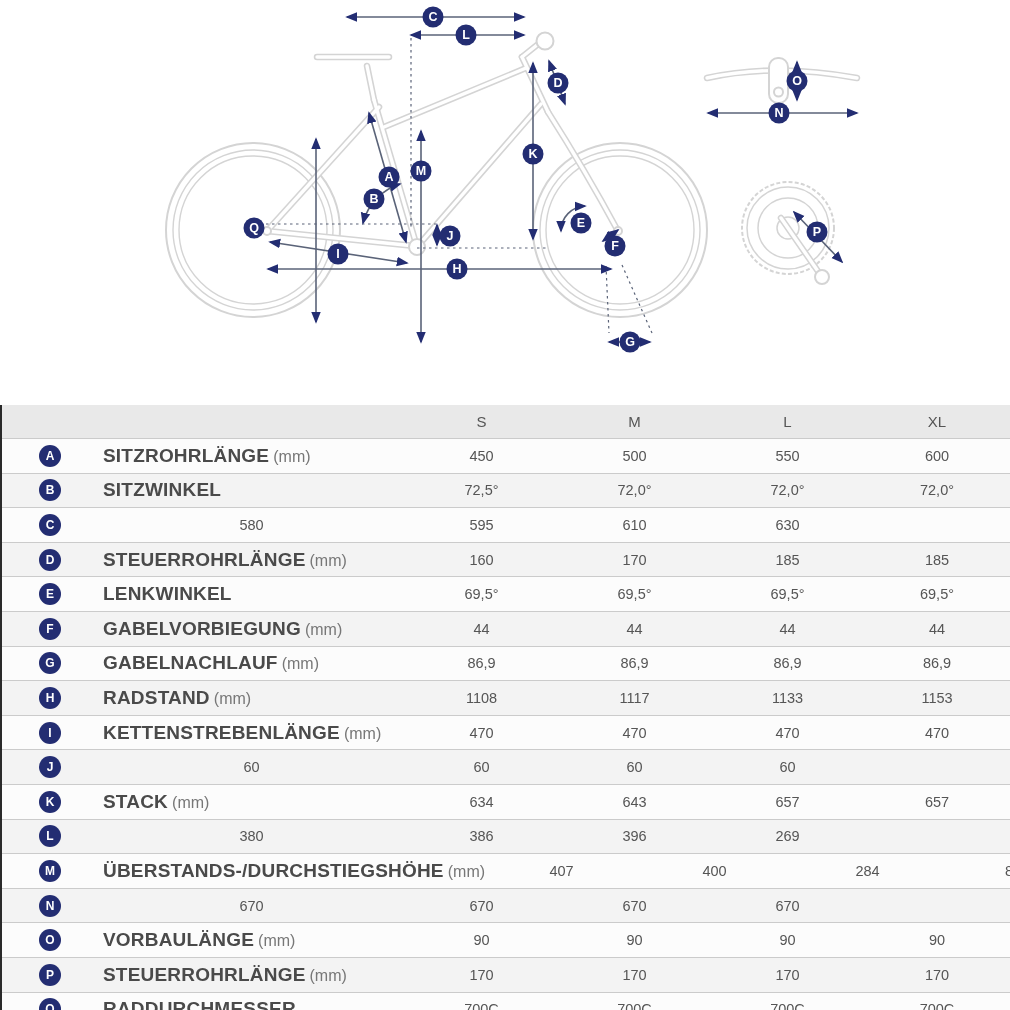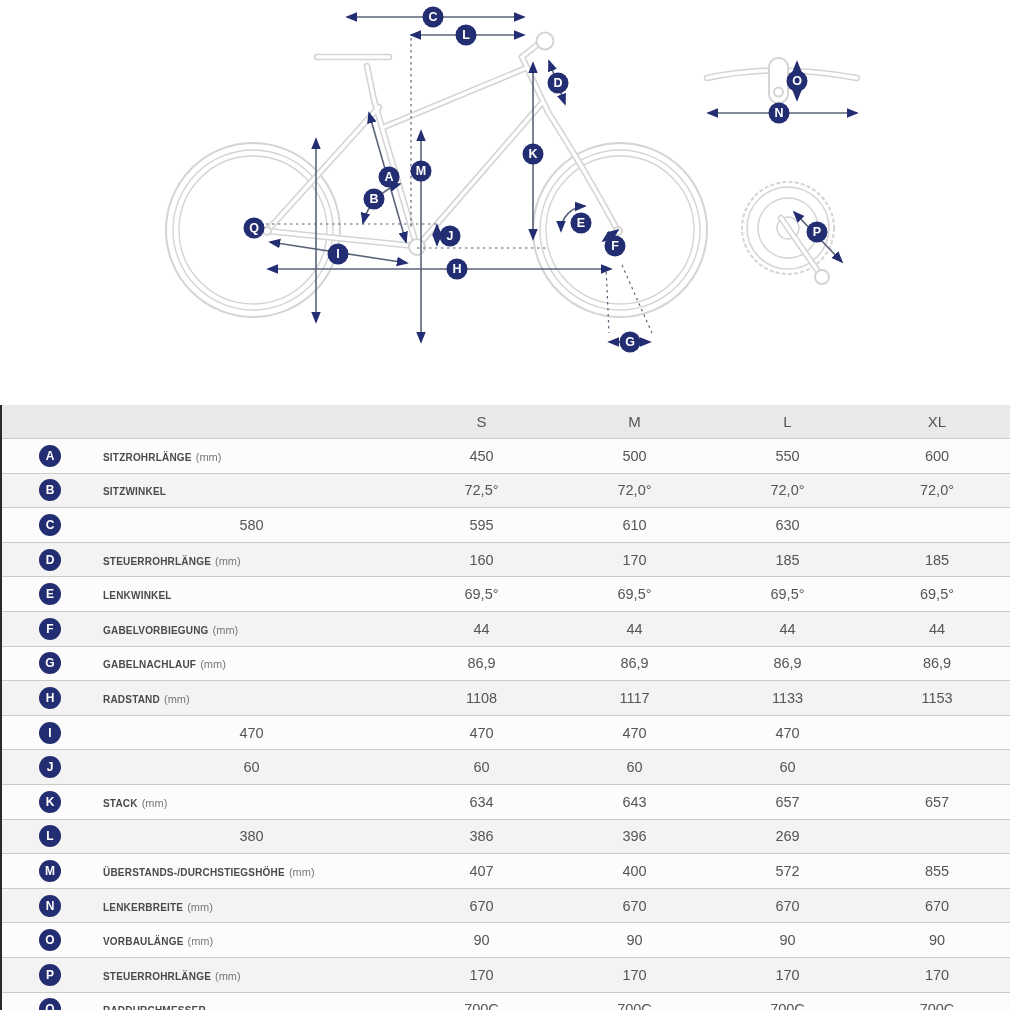--- a/index.html
+++ b/index.html
@@ -32,22 +32,22 @@
   .size-h{text-align:center;font-size:15px;color:var(--value-text);}
   .grow{display:grid;grid-template-columns:96px auto 153px 153px 153px 146px;
         height:33.6px;align-items:center;background:var(--row-bg);
         border-top:1px solid var(--separator);}
   .grow:nth-child(even){background:var(--row-alt-bg);}
   .badge-cell{display:flex;justify-content:center;align-items:center;}
   .badge{width:22px;height:22px;border-radius:50%;background:var(--accent-navy);
          color:#fff;font-weight:bold;font-size:12px;display:flex;
          align-items:center;justify-content:center;}
   .label-cell{padding-left:5px;white-space:nowrap;}
-  .rlabel{font-weight:bold;font-size:10px;color:var(--label-text);letter-spacing:.2px;text-align:center;}
-  .runit{font-size:11px;color:#777;margin-left:4px;}
+  .rlabel{font-weight:bold;font-size:19px;color:var(--label-text);letter-spacing:.2px;text-align:center;}
+  .runit{font-size:16px;color:#777;margin-left:4px;}
   .val{text-align:center;font-size:14.5px;color:var(--value-text);}
 </style>
 </head>
 <body>
 
 <div class="diagram-section">
   <svg width="1010" height="405" viewBox="0 0 1010 405">
     <defs>
       <marker id="ah" markerWidth="7.5" markerHeight="7.5" viewBox="0 0 10 10" refX="8.5" refY="5" orient="auto-start-reverse">
         <path d="M0,1 L10,5 L0,9 z"></path>
@@ -338,20 +338,23 @@
     <div class="val">1133</div>
     <div class="val">1153</div>
   </div>
 
   <div class="grow">
     <div class="badge-cell">
       <span class="badge">
         <span>I</span>
       </span>
     </div>
+    <div class="label-cell">
+      <span class="rlabel">KETTENSTREBENLÄNGE</span><span class="runit">(mm)</span>
+    </div>
     <div class="val">470</div>
     <div class="val">470</div>
     <div class="val">470</div>
     <div class="val">470</div>
   </div>
 
   <div class="grow">
     <div class="badge-cell">
       <span class="badge">
         <span>J</span>
@@ -394,32 +397,29 @@
     <div class="badge-cell">
       <span class="badge">
         <span>M</span>
       </span>
     </div>
     <div class="label-cell">
       <span class="rlabel">ÜBERSTANDS-/DURCHSTIEGSHÖHE</span><span class="runit">(mm)</span>
     </div>
     <div class="val">407</div>
     <div class="val">400</div>
-    <div class="val">572</div>
+    <div class="val">284</div>
     <div class="val">855</div>
   </div>
 
   <div class="grow">
     <div class="badge-cell">
       <span class="badge">
         <span>N</span>
       </span>
-    </div>
-    <div class="label-cell">
-      <span class="rlabel">LENKERBREITE</span><span class="runit">(mm)</span>
     </div>
     <div class="val">670</div>
     <div class="val">670</div>
     <div class="val">670</div>
     <div class="val">670</div>
   </div>
 
   <div class="grow">
     <div class="badge-cell">
       <span class="badge">

